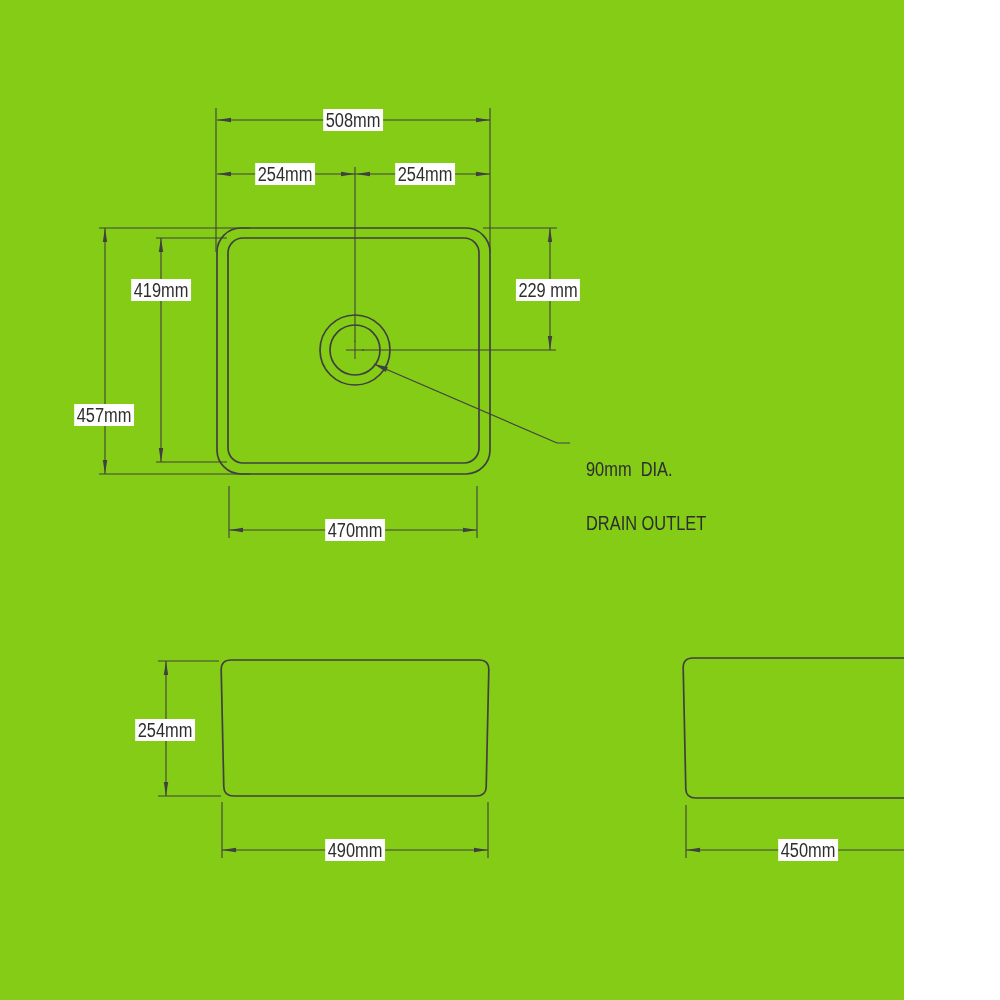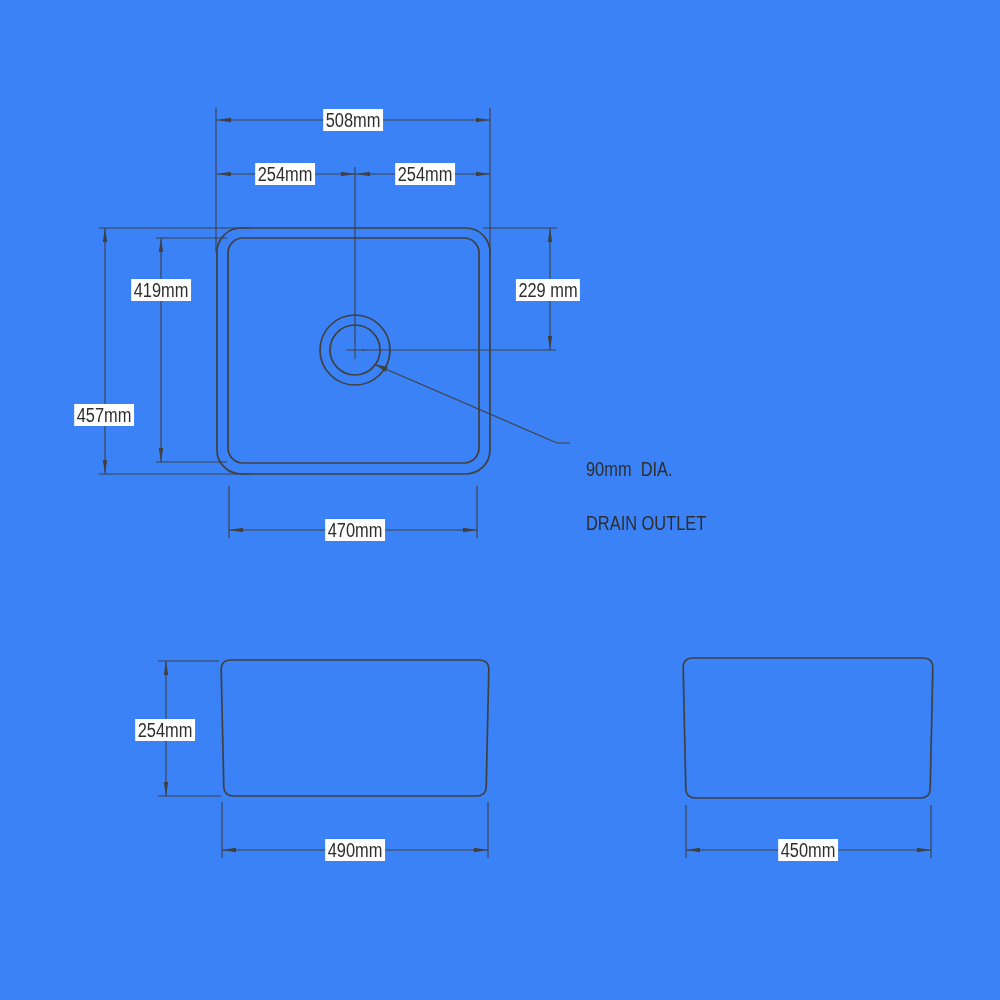--- a/index.html
+++ b/index.html
@@ -1,20 +1,20 @@
 <!DOCTYPE html>
 <html><head>
 <meta charset="utf-8">
 <style>
   html, body { margin: 0; padding: 0; background: #ffffff; }
   .canvas {
     position: relative;
-    width: 1000px;
+    width: 904px;
     height: 1000px;
-    background: #3b82f6;
+    background: #84cc16;
     font-family: "Liberation Sans", "DejaVu Sans", sans-serif;
     overflow: hidden;
   }
   .canvas svg { position: absolute; left: 0; top: 0; }
   .lbl {
     position: absolute;
     transform: translate(-50%, -50%) scaleX(0.82);
     font-size: 20px;
     line-height: 1;
     color: #2e2e2e;

